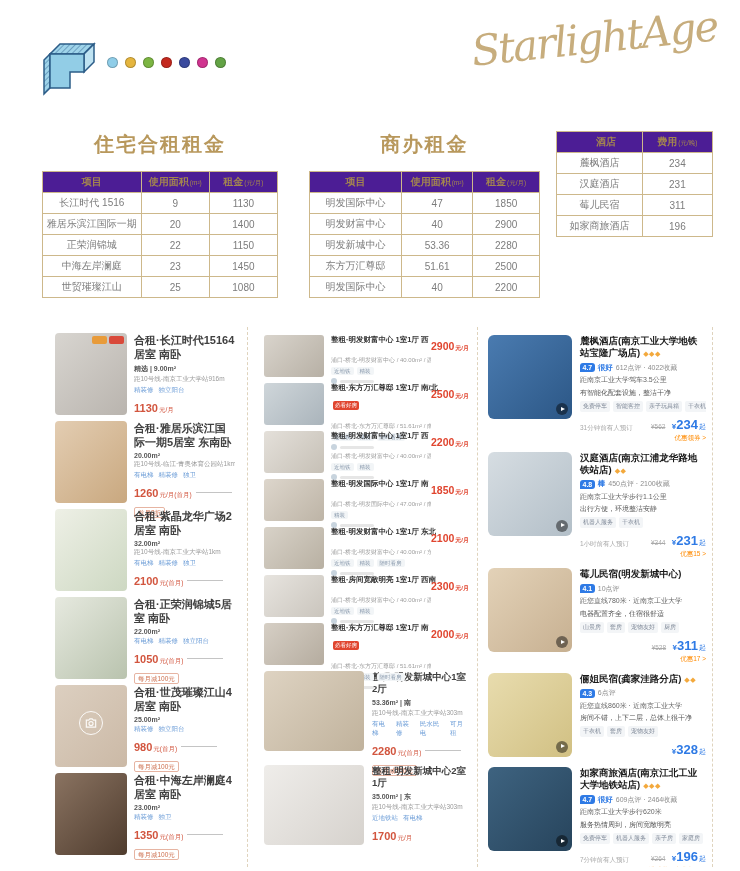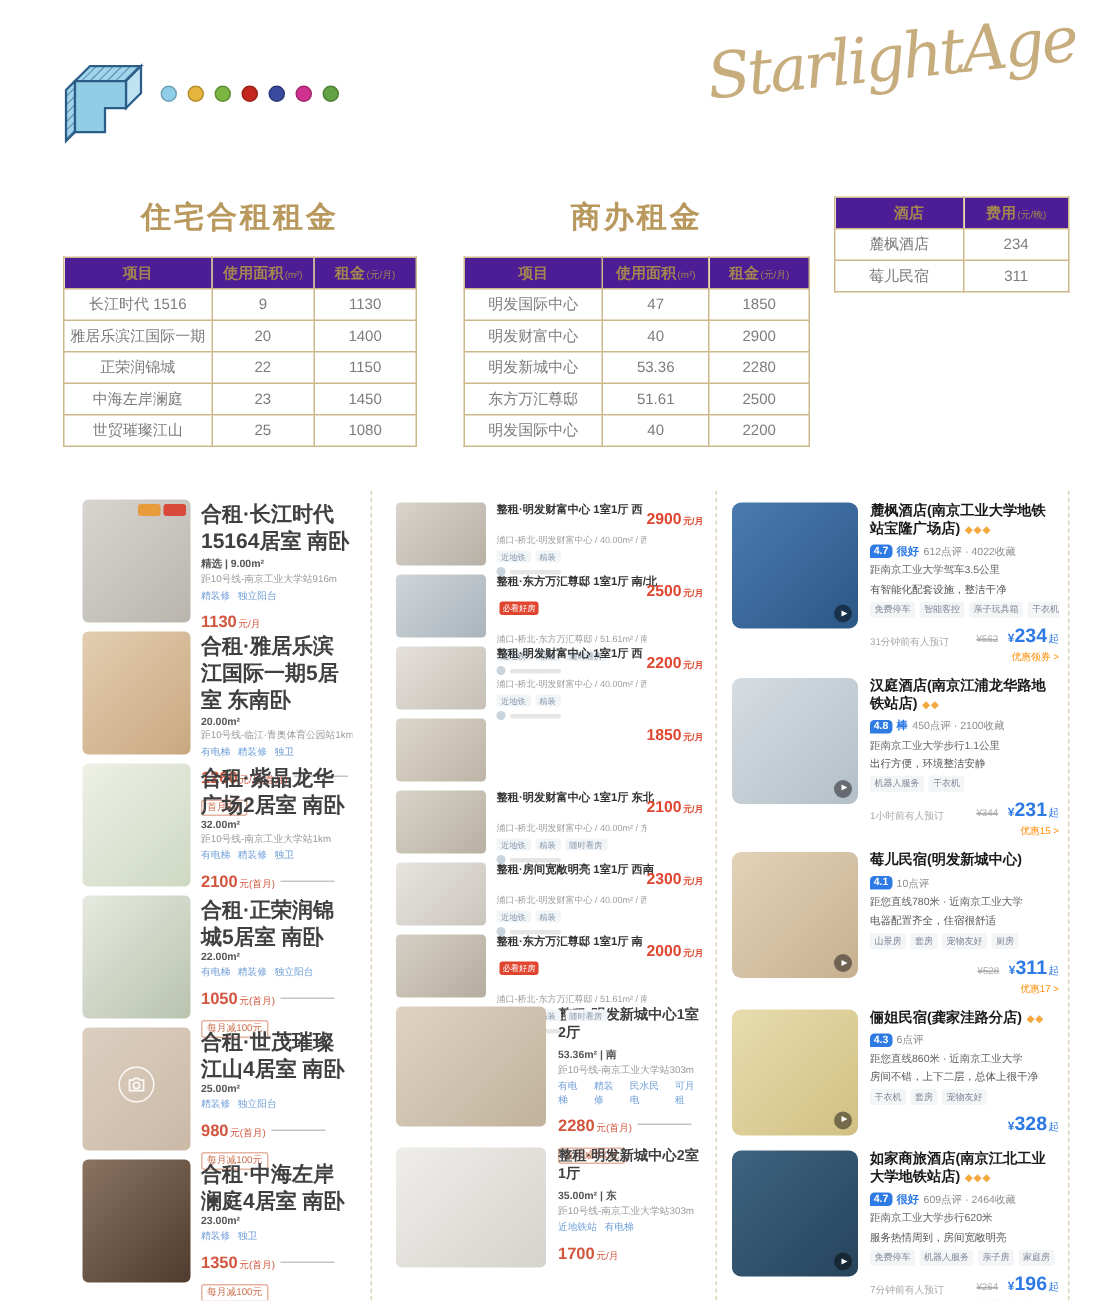--- a/index.html
+++ b/index.html
@@ -32,21 +32,21 @@
   .col-hotel{width:235px;border-right:1px dashed #dfd3bd;padding:8px 6px 0 10px}
 
   
   .res-card{display:flex;gap:7px;margin-bottom:6px;height:82px}
   .res-photo{width:72px;height:82px;border-radius:4px;position:relative;flex:none}
   .img-badges{position:absolute;top:3px;right:3px;display:flex;gap:2px}
   .ib{width:15px;height:8px;border-radius:2px}
   .ib1{background:#e89b3a}.ib2{background:#d9493a}
   .cam{position:absolute;left:50%;top:46%;transform:translate(-50%,-50%);width:24px;height:24px;border:1.5px solid #fff;border-radius:50%;display:flex;align-items:center;justify-content:center;opacity:.9}
   .res-body{flex:1;min-width:0}
-  .res-title{font-size:14px;font-weight:bold;color:#404040;line-height:1.3}
+  .res-title{font-size:11px;font-weight:bold;color:#404040;line-height:1.3}
   .res-spec{font-size:7px;font-weight:bold;color:#555;margin-top:2px}
   .res-dist{font-size:6.5px;color:#9a9a9a;margin-top:1px;white-space:nowrap;overflow:hidden}
   .res-tags{display:flex;gap:5px;margin-top:2px;font-size:6.5px;color:#6f9fd8}
   .res-price-line{margin-top:3px}
   .res-price{font-size:11px;font-weight:bold;color:#d2553e}
   .res-unit{font-size:6.5px;color:#d2553e;margin-left:1px}
   .strike-deco{display:inline-block;width:36px;height:6px;margin-left:4px;background:linear-gradient(#c4c4c4,#c4c4c4) 0 55%/100% 1px no-repeat;vertical-align:1px}
   .promo-tag{display:inline-block;margin-top:3px;border:1px solid #e6b4a2;color:#cd6f4e;font-size:6.5px;line-height:1.5;padding:0 3px;border-radius:2px}
 
   
@@ -212,22 +212,30 @@
               <th style="width: 55%; padding-left: 14px;"><span>酒店</span></th>
               <th style="width: 45%;"><span>费用</span><span class="unit">(元/晚)</span></th>
             </tr>
           </thead>
       <tbody>
             <tr>
               <td>麓枫酒店</td>
               <td>234</td>
             </tr>
             <tr>
+              <td>汉庭酒店</td>
+              <td>231</td>
+            </tr>
+            <tr>
               <td>莓儿民宿</td>
               <td>311</td>
+            </tr>
+            <tr>
+              <td>如家商旅酒店</td>
+              <td>196</td>
             </tr>
           </tbody>
     </table>
   </div>
     </div>
 
   <div class="listings">
     <div class="col col-res" id="colRes">
         <div class="res-card">
     <div class="res-photo" style="background: linear-gradient(135deg, rgb(216, 213, 208), rgb(185, 180, 174));">
@@ -400,20 +408,31 @@
             </div>
       <div class="of-agent">
               <span class="of-avatar"></span>
               <span class="of-bar"></span>
             </div>
     </div>
     <div class="of-price"><span class="of-price-num">2200</span><span class="of-price-unit">元/月</span></div>
   </div>
         <div class="of-row">
     <div class="of-thumb" style="background: linear-gradient(135deg, rgb(221, 214, 204), rgb(189, 180, 166));"></div>
+    <div class="of-body">
+      <div><span class="of-title">整租·明发国际中心 1室1厅 南</span></div>
+      <div class="of-sub">浦口-桥北-明发国际中心 / 47.00m² / 南 / 1室1厅1卫</div>
+      <div class="of-chips">
+              <span>精装</span>
+            </div>
+      <div class="of-agent">
+              <span class="of-avatar"></span>
+              <span class="of-bar"></span>
+            </div>
+    </div>
     <div class="of-price"><span class="of-price-num">1850</span><span class="of-price-unit">元/月</span></div>
   </div>
         <div class="of-row">
     <div class="of-thumb" style="background: linear-gradient(135deg, rgb(216, 210, 200), rgb(184, 176, 162));"></div>
     <div class="of-body">
       <div><span class="of-title">整租·明发财富中心 1室1厅 东北</span></div>
       <div class="of-sub">浦口-桥北-明发财富中心 / 40.00m² / 东北 / 1室1厅1卫</div>
       <div class="of-chips">
               <span>近地铁</span>
               <span>精装</span>

